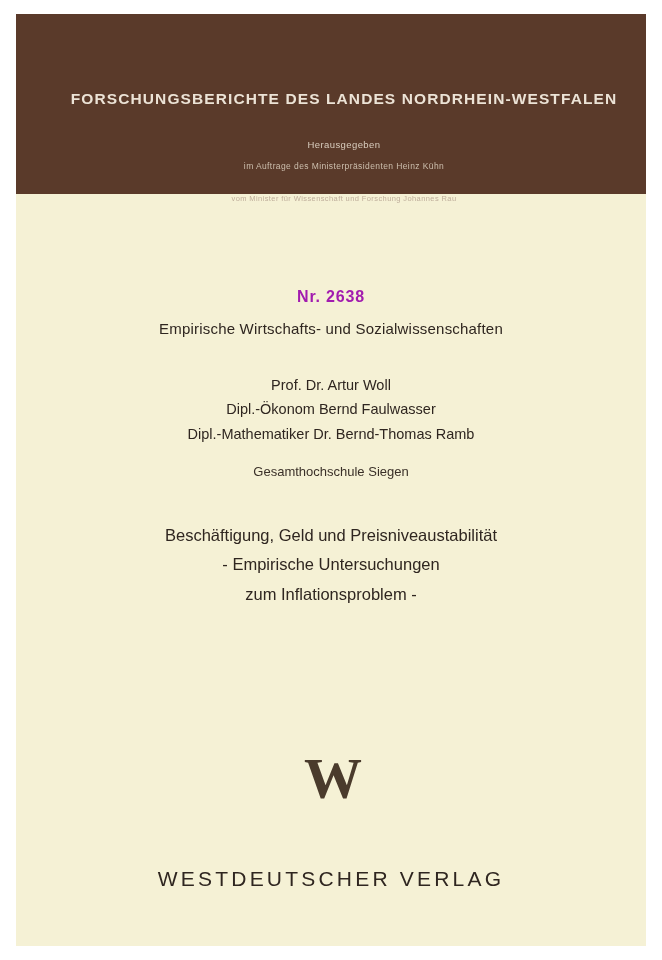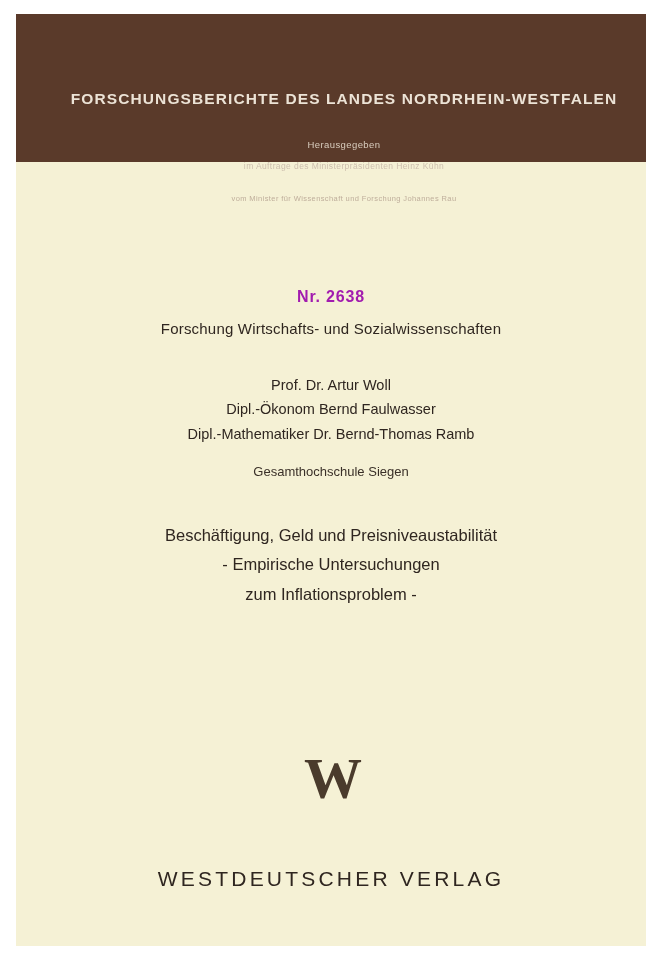--- a/index.html
+++ b/index.html
@@ -39,21 +39,21 @@
     box-sizing: border-box;
     overflow: hidden;
   }
 
   
   .header-band {
     position: absolute;
     top: 0;
     left: 0;
     right: 0;
-    height: 148px;
+    height: 180px;
     background: #5a3a2a;
     color: #efe8dd;
     text-align: center;
     box-sizing: border-box;
     padding-top: 76px;
     padding-left: 26px;
   }
 
   .series-title {
     font-size: 15.5px;
@@ -168,21 +168,21 @@
 
       <div class="header-band">
         <div class="series-title">FORSCHUNGSBERICHTE DES LANDES NORDRHEIN-WESTFALEN</div>
         <div class="pub-line">Herausgegeben</div>
         <div class="pub-line small">im Auftrage des Ministerpräsidenten Heinz Kühn</div>
         <div class="pub-line smaller">vom Minister für Wissenschaft und Forschung Johannes Rau</div>
       </div>
 
       <div class="body-area">
         <div class="report-number">Nr. 2638</div>
-        <div class="subject-group">Forschung Wirtschafts- und Sozialwissenschaften</div>
+        <div class="subject-group">Empirische Wirtschafts- und Sozialwissenschaften</div>
 
         <div class="authors">
           <div>Prof. Dr. Artur Woll</div>
           <div>Dipl.-Ökonom Bernd Faulwasser</div>
           <div>Dipl.-Mathematiker Dr. Bernd-Thomas Ramb</div>
         </div>
 
         <div class="institution">Gesamthochschule Siegen</div>
 
         <div class="work-title">

